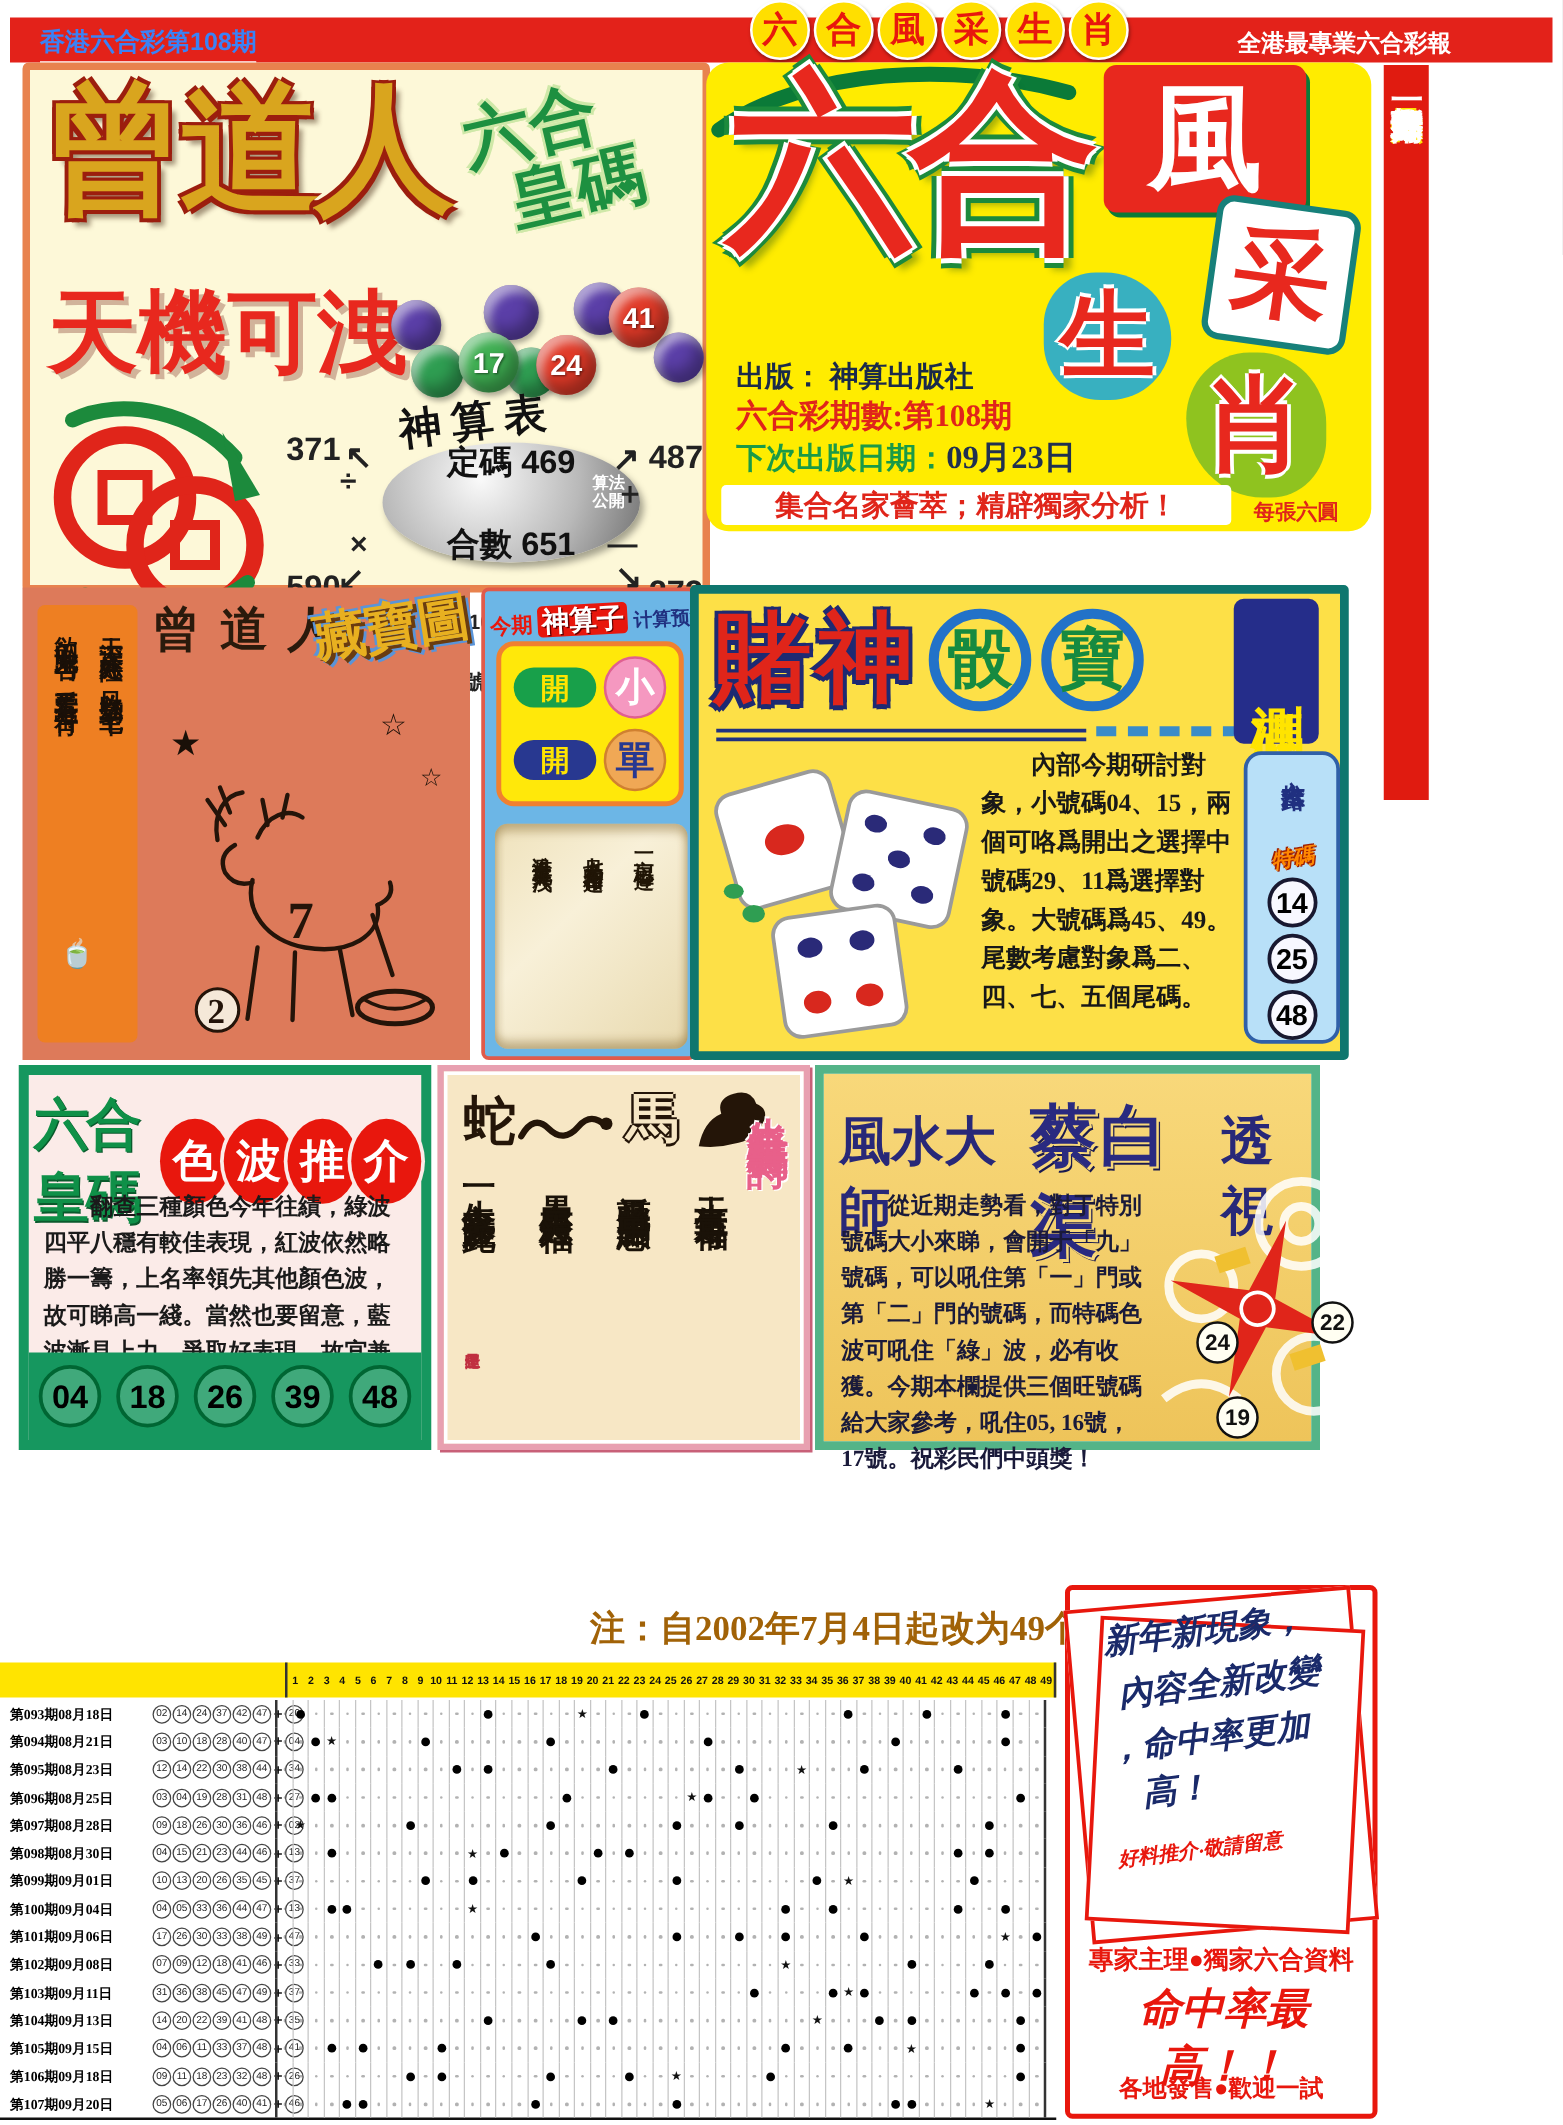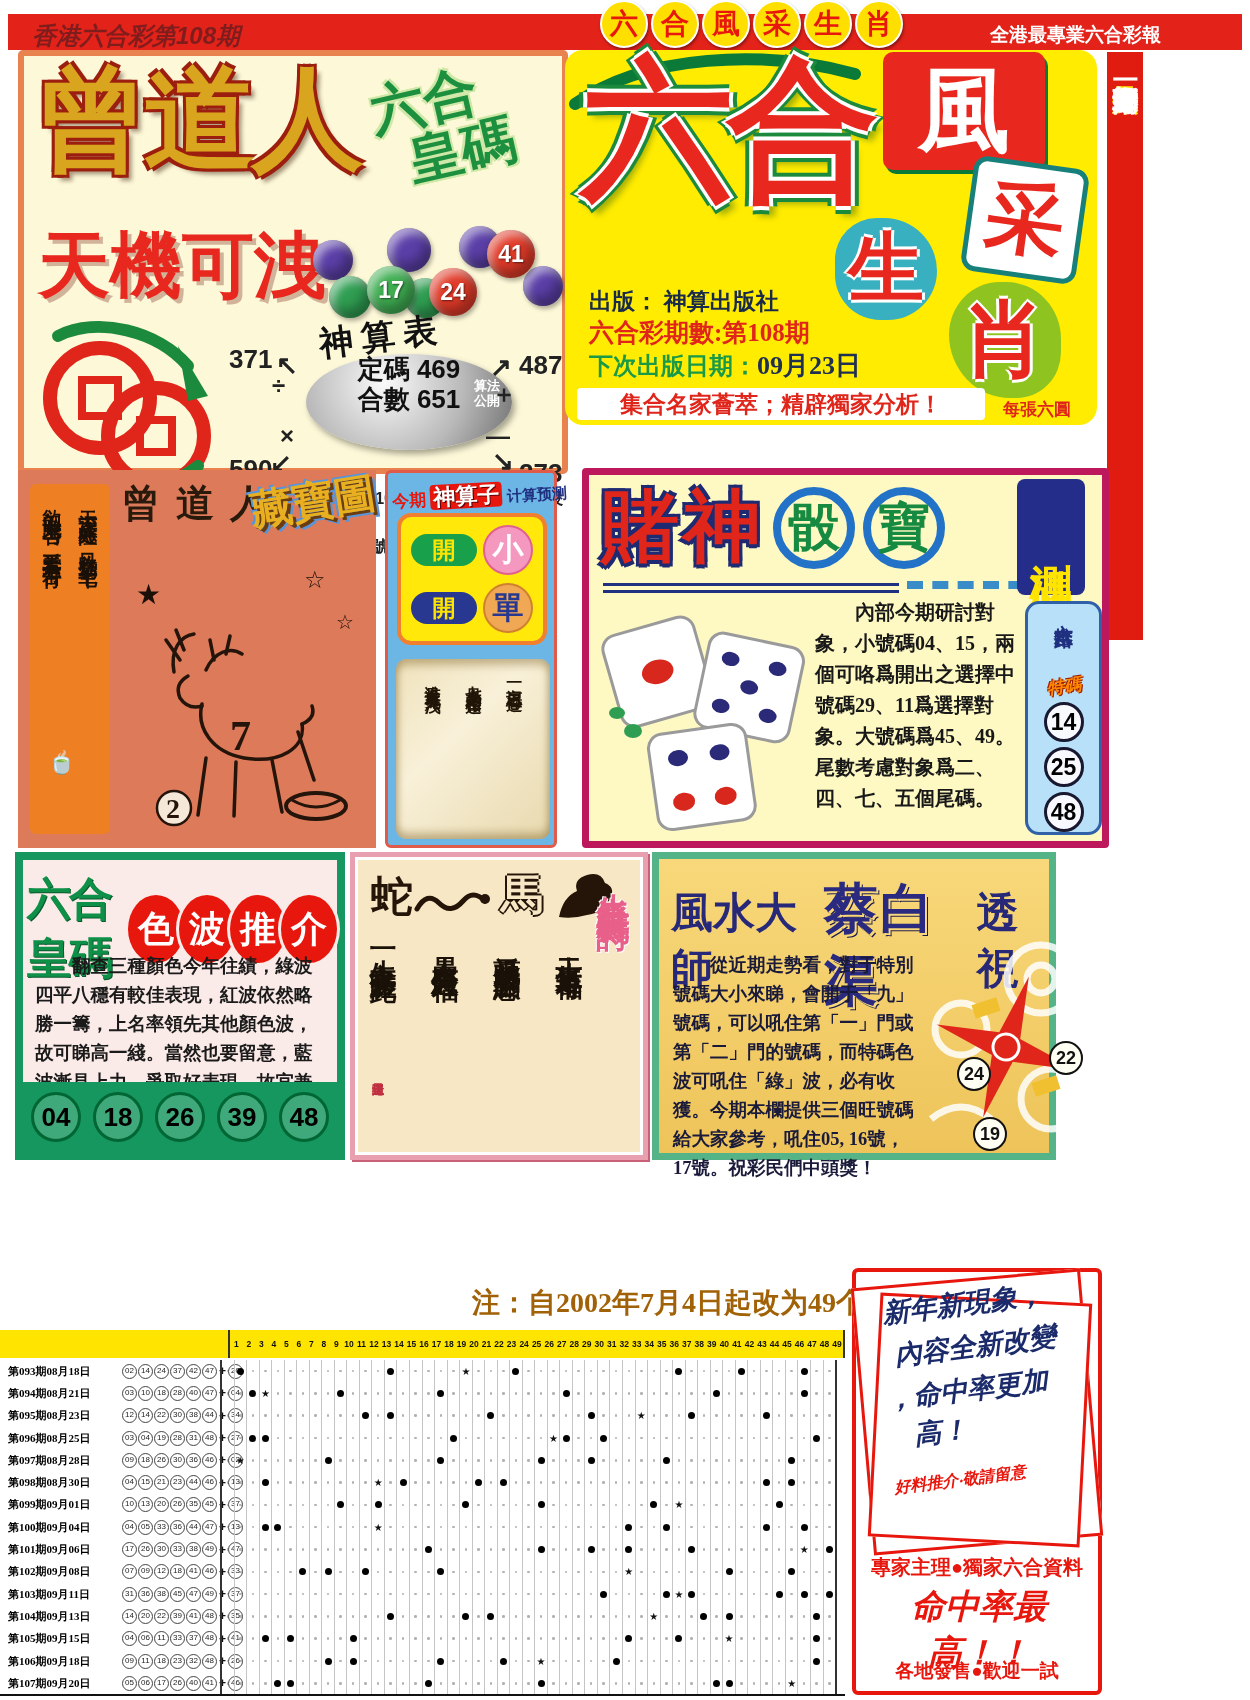--- a/index.html
+++ b/index.html
@@ -3,21 +3,21 @@
 <meta charset="utf-8">
 <style>
   html,body{margin:0;padding:0;background:#e8e8e8;}
   .page{position:relative;width:1250px;height:1700px;background:#fff;overflow:hidden;
         font-family:"Liberation Sans",sans-serif;}
   .abs{position:absolute;}
   .vtext{writing-mode:vertical-rl;text-orientation:upright;}
 
   
   .header-bar{left:8px;top:14px;width:1234px;height:36px;background:#e3221a;}
-  .header-left{left:32px;top:20px;color:#7f1d1d;font-weight:bold;font-size:24px;border-bottom:2px solid #fff;padding-bottom:2px;font-style:italic;}
+  .header-left{left:32px;top:20px;color:#3b82f6;font-weight:bold;font-size:20px;border-bottom:2px solid #fff;padding-bottom:2px;}
   .header-right{left:990px;top:22px;color:#fff;font-weight:bold;font-size:19px;}
   .header-badge{left:600px;top:0;display:flex;gap:3px;}
   .badge-char{width:44px;height:44px;border-radius:50%;background:#ffdf00;border:2px solid #fff;
       box-shadow:1px 2px 3px rgba(0,0,0,.4);color:#e8170d;font-size:28px;font-weight:bold;
       display:flex;align-items:center;justify-content:center;font-family:"Liberation Serif",serif;}
 
   
   .master{left:18px;top:50px;width:538px;height:412px;background:#fdf8d8;border:6px solid #e8824e;border-radius:5px;}
   .master-title{left:12px;top:-12px;font-size:112px;font-weight:bold;letter-spacing:-4px;color:#d9a51e;
       font-family:"Liberation Serif",serif;
@@ -33,21 +33,21 @@
   .ball.numbered{width:48px;height:48px;color:#fff;font-size:23px;font-weight:bold;display:flex;align-items:center;justify-content:center;text-shadow:1px 1px 2px #00000088;}
   .d1{width:40px;height:40px;left:4px;top:14px;background:#5b3fa8;}
   .d2{width:42px;height:42px;left:20px;top:50px;background:#2f9e52;}
   .d3{width:44px;height:44px;left:78px;top:2px;background:#5b3fa8;}
   .d4{width:40px;height:40px;left:96px;top:52px;background:#2f9e52;}
   .d5{width:42px;height:42px;left:150px;top:0px;background:#5b3fa8;}
   .d6{width:40px;height:40px;left:214px;top:40px;background:#5b3fa8;}
   .calc-title{left:295px;top:258px;font-size:34px;font-weight:bold;color:#111;letter-spacing:8px;transform:rotate(-7deg);font-family:"Liberation Serif",serif;}
   .calc-oval{left:282px;top:298px;width:206px;height:96px;border-radius:50%;
       background:radial-gradient(circle at 38% 30%,#fafafa,#b9b9b9 55%,#6e6e6e);
-      box-shadow:3px 4px 6px rgba(0,0,0,.35);display:flex;flex-direction:column;align-items:center;justify-content:flex-start;}
+      box-shadow:3px 4px 6px rgba(0,0,0,.35);display:flex;flex-direction:column;align-items:center;justify-content:space-between;}
   .calc-oval .cline{font-size:26px;font-weight:bold;color:#111;line-height:30px;}
   .calc-side{position:absolute;right:10px;top:24px;width:30px;font-size:13px;font-weight:bold;color:#fff;line-height:15px;text-align:center;}
   .calc-num{font-size:26px;font-weight:bold;color:#222;}
   .calc-op{font-size:24px;font-weight:bold;color:#222;}
   .calc-arrow{font-size:26px;font-weight:bold;color:#222;}
   .master-note{left:196px;top:430px;width:345px;font-size:16.5px;font-weight:bold;color:#222;line-height:24px;}
 
   
   .masthead{left:565px;top:50px;width:532px;height:375px;background:#ffec00;border-radius:18px;}
   .logo-big{font-size:152px;font-weight:bold;font-family:"Liberation Serif",serif;color:#e8281e;line-height:150px;
@@ -108,21 +108,21 @@
       font-size:31px;font-weight:bold;font-family:"Liberation Serif",serif;}
   .o-circ.c0{background:#f598c0;color:#fff;border:2px solid #e06090;}
   .o-circ.c1{background:#f0a855;color:#283890;border:2px solid #d08030;}
   .o-scroll{left:8px;top:186px;width:154px;height:180px;background:linear-gradient(135deg,#efe2bc,#f8f0d8 40%,#e8d9ae);
       border-radius:10px;box-shadow:inset 0 6px 8px rgba(120,90,30,.4),inset 0 -6px 8px rgba(120,90,30,.4);
       display:flex;flex-direction:row-reverse;justify-content:space-evenly;padding:14px 6px;box-sizing:border-box;}
   .o-scroll .vcol{writing-mode:vertical-rl;text-orientation:upright;font-size:16px;font-weight:bold;color:#201506;
       font-family:"Liberation Serif",serif;letter-spacing:2px;}
 
   
-  .dicep{left:582px;top:468px;width:527px;height:380px;background:#fef9c3;border:7px solid #be185d;border-radius:4px;box-sizing:border-box;}
+  .dicep{left:552px;top:468px;width:527px;height:380px;background:#fde047;border:7px solid #0f766e;border-radius:4px;box-sizing:border-box;}
   .dp-title{left:12px;top:0px;display:flex;align-items:center;gap:8px;}
   .dp-red{font-size:78px;font-weight:bold;font-family:"Liberation Serif",serif;color:#e0251a;letter-spacing:4px;
       text-shadow:-3px -3px 0 #1e2a72,3px -3px 0 #1e2a72,-3px 3px 0 #1e2a72,3px 3px 0 #1e2a72,0 4px 0 #1e2a72;}
   .dp-gc{width:82px;height:82px;border-radius:50%;border:8px solid #2272c8;display:flex;align-items:center;justify-content:center;
       color:#168a40;font-size:52px;font-weight:bold;font-family:"Liberation Serif",serif;box-sizing:border-box;background:transparent;}
   .dp-rule{left:14px;top:108px;width:296px;height:4px;border-top:3px solid #203080;border-bottom:3px solid #203080;}
   .dp-dash{left:318px;top:106px;width:168px;border-top:8px dashed #3a8cc8;}
   .dp-cema{left:428px;top:4px;width:68px;height:116px;background:#252d8a;border-radius:8px;
       display:flex;align-items:center;justify-content:center;}
   .dp-cema span{writing-mode:vertical-rl;color:#ffe400;font-size:42px;font-weight:bold;font-family:"Liberation Serif",serif;letter-spacing:6px;}

